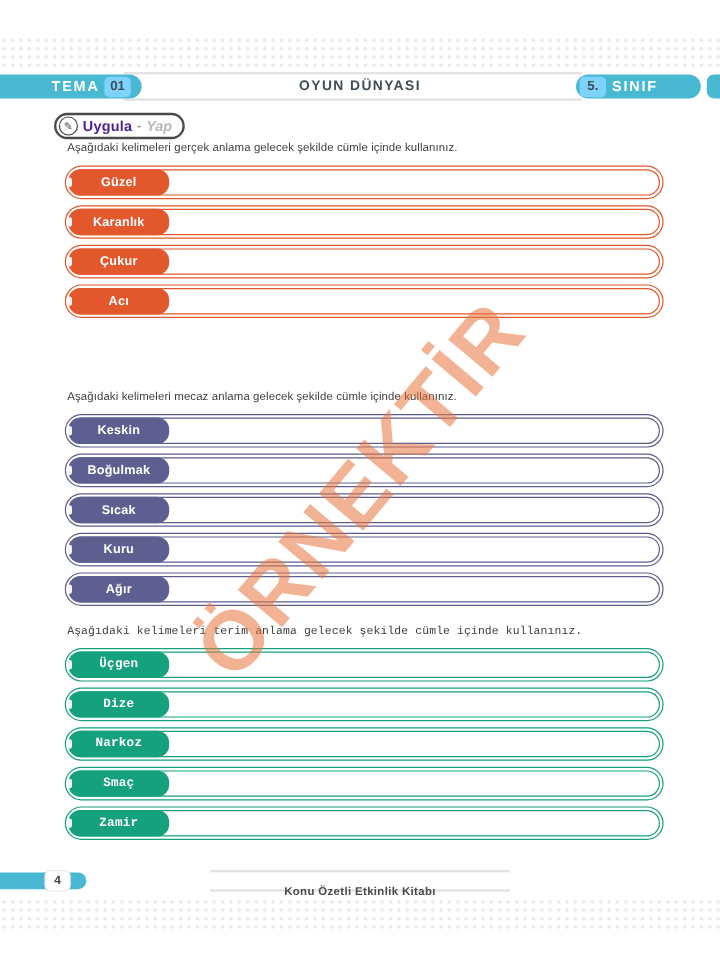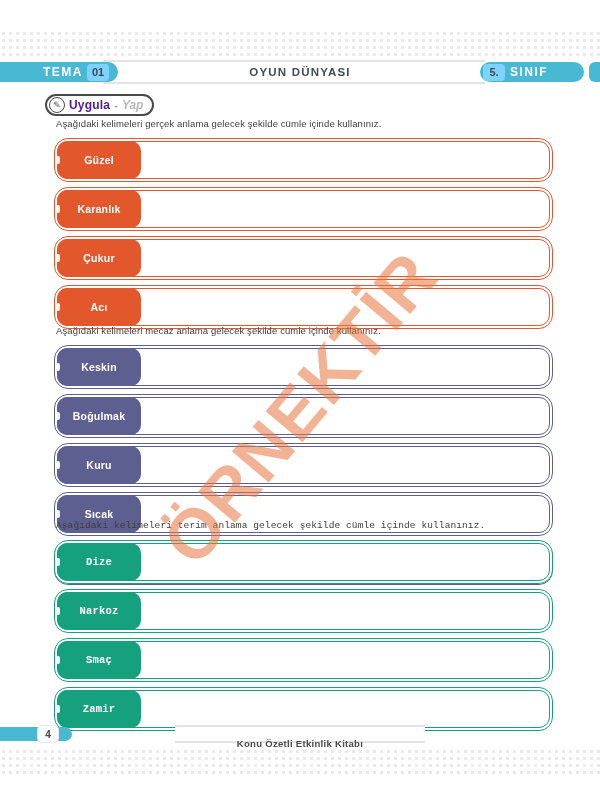--- a/index.html
+++ b/index.html
@@ -42,21 +42,21 @@
   .badge .sep { font-size:11px; color:#9a9a9a; font-weight:bold; }
   .badge .t2 { font-size:12px; font-weight:bold; font-style:italic; color:#b9b9b9; }
 
   
   .section { position:absolute; left:44px; width:499px;margin-left:10px; }
   #sections .section:nth-child(1) { top:117px; }
   #sections .section:nth-child(2) { top:324px; }
   #sections .section:nth-child(3) { top:519px;font-family:Liberation Mono, monospace; }
   .instruction { font-size:9.5px; line-height:13px; color:#3d3d3d; font-weight:500;
     letter-spacing:.1px; margin-bottom:8px; padding-left:2px; }
-  .row { position:relative; height:44px; border:1.5px solid var(--c); border-radius:14px;
+  .row { position:relative; height:28px; border:1.5px solid var(--c); border-radius:14px;
     background:#fff; margin-bottom:5px; }
   .row-line { position:absolute; left:2px; right:2px; top:2px; bottom:2px;
     border:1px solid var(--c); border-radius:11px; }
   .row-label { position:absolute; left:2px; top:2px; bottom:2px; width:84px;
     background:var(--c); border-radius:10px; display:flex; align-items:center; justify-content:center; }
   .row-label-text { color:#fff; font-size:10.5px; font-weight:bold; letter-spacing:.2px; }
   .row-notch { position:absolute; left:0; top:50%; transform:translate(-1px,-50%);
     width:4px; height:8px; background:#fff; border-radius:2px; opacity:.95; }
 
   
@@ -152,44 +152,51 @@
           <div class="row-line"></div>
           <div class="row-label">
             <span class="row-notch"></span>
             <span class="row-label-text">Boğulmak</span>
           </div>
         </div>
           <div class="row">
           <div class="row-line"></div>
           <div class="row-label">
             <span class="row-notch"></span>
+            <span class="row-label-text">Sıcak</span>
+          </div>
+        </div>
+          <div class="row">
+          <div class="row-line"></div>
+          <div class="row-label">
+            <span class="row-notch"></span>
             <span class="row-label-text">Kuru</span>
-          </div>
-        </div>
-          <div class="row">
-          <div class="row-line"></div>
-          <div class="row-label">
-            <span class="row-notch"></span>
-            <span class="row-label-text">Sıcak</span>
           </div>
         </div>
           <div class="row">
           <div class="row-line"></div>
           <div class="row-label">
             <span class="row-notch"></span>
             <span class="row-label-text">Ağır</span>
           </div>
         </div>
         </div>
     </div>
 
     <div class="section" style="--c: #16a17e;">
       <div class="instruction">Aşağıdaki kelimeleri terim anlama gelecek şekilde cümle içinde kullanınız.</div>
       <div class="rows">
 
+      <div class="row">
+          <div class="row-line"></div>
+          <div class="row-label">
+            <span class="row-notch"></span>
+            <span class="row-label-text">Üçgen</span>
+          </div>
+        </div>
           <div class="row">
           <div class="row-line"></div>
           <div class="row-label">
             <span class="row-notch"></span>
             <span class="row-label-text">Dize</span>
           </div>
         </div>
           <div class="row">
           <div class="row-line"></div>
           <div class="row-label">

